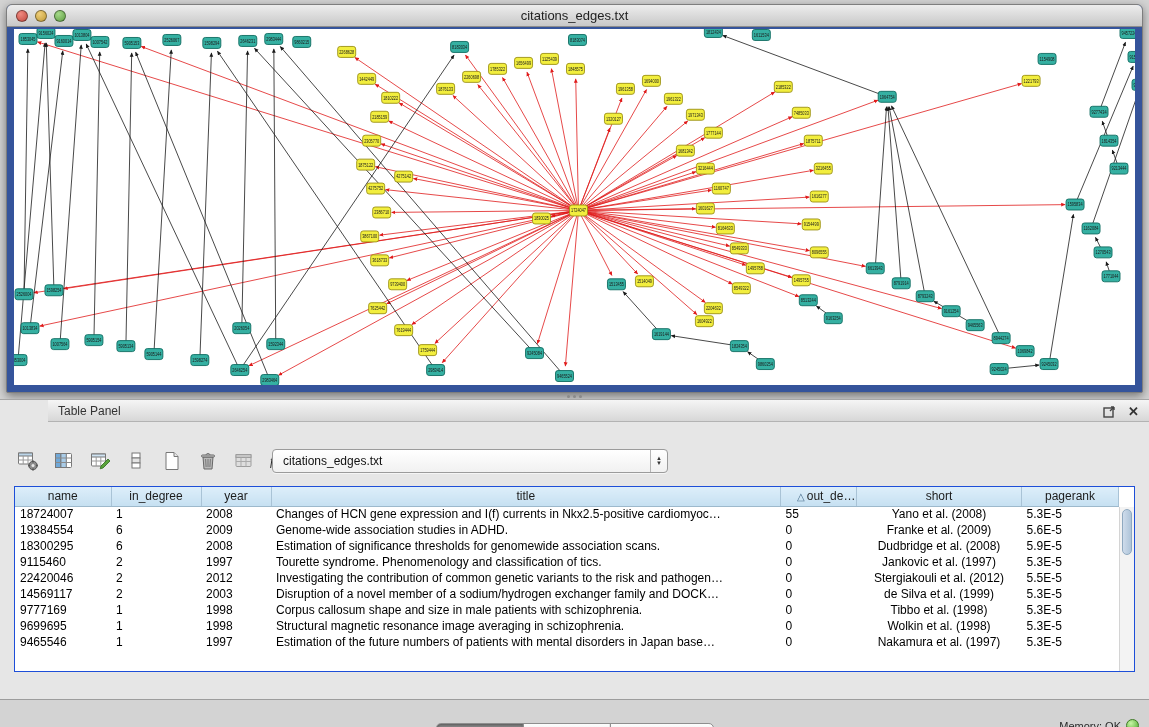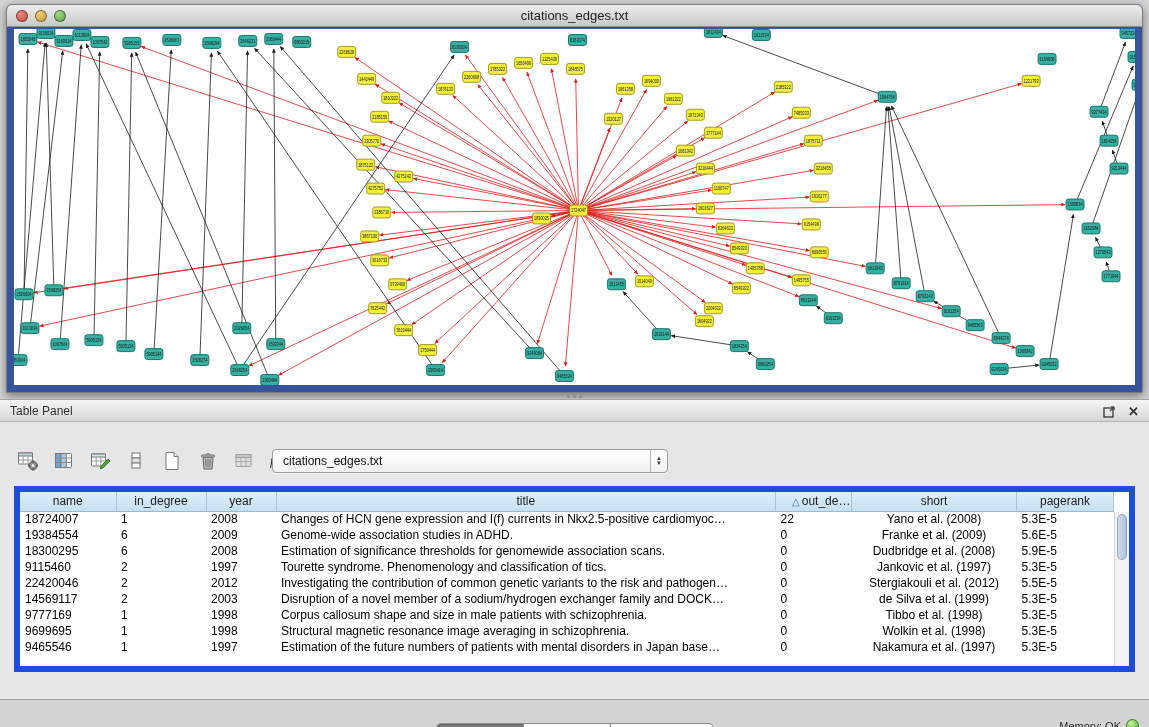--- a/index.html
+++ b/index.html
@@ -23,42 +23,42 @@
 
   
   .split-handle { position:absolute; left:50%; top:394px; transform:translateX(-50%);
     width:18px; height:4px; display:flex; gap:3px; justify-content:center; align-items:center; }
   .split-handle i { width:3px; height:3px; border-radius:50%; background:#8a8a8a; display:block; }
 
   
   .table-panel { position:absolute; left:0; top:399px; width:1149px; height:301px;
     background:#e6e6e6; border-top:1px solid #a6a6a6; border-bottom:1px solid #9d9d9d; }
   .panel-header { height:22px; background:linear-gradient(#f5f5f5,#d7d7d7);
-    border-bottom:1px solid #b3b3b3; position:relative; }
+    border-bottom:1px solid #b3b3b3; position:relative;margin-left:48px; }
   .panel-title { font-size:12px; color:#333; line-height:22px; padding-left:10px; }
   .panel-header-icons { position:absolute; right:10px; top:0; height:22px; display:flex; align-items:center; gap:12px; }
   .float-ic { width:13px; height:13px; display:block; }
   .close-ic { font-size:13px; font-weight:bold; color:#333; line-height:13px; cursor:default; }
 
   .panel-body { position:absolute; left:0; top:22px; right:0; bottom:0; }
 
   .toolbar { position:absolute; left:14px; top:24px; height:30px; display:flex; align-items:center; gap:9px; }
   .tb-btn { width:27px; height:27px; display:flex; align-items:center; justify-content:center; border-radius:4px; }
   .tb-btn svg { display:block; }
 
   .combo { position:absolute; left:272px; top:27px; width:396px; height:24px;
     border:1px solid #9b9b9b; border-radius:4px; background:linear-gradient(#ffffff,#f1f1f1);
     display:flex; align-items:center; box-shadow:0 1px 0 rgba(255,255,255,.6); }
   .combo-value { flex:1; font-size:12px; color:#111; padding-left:10px; }
   .combo-stepper { width:17px; height:100%; border-left:1px solid #b5b5b5;
     display:flex; flex-direction:column; align-items:center; justify-content:center; }
   .combo-stepper span { font-size:6px; line-height:5px; color:#333; }
 
   .table-wrap { position:absolute; left:14px; right:14px; top:64px; height:186px;
-    background:#fff; border:6px solid #1d4ed8; overflow:hidden; }
+    background:#fff; border:1px solid #1d4ed8; overflow:hidden; }
   table.grid { border-collapse:collapse; table-layout:fixed; width:calc(100% - 15px); }
   table.grid th { height:19px; background:linear-gradient(#ddeefa,#c6e0f1);
     border-right:1px solid #a9c3d6; border-bottom:1px solid #9db9cc;
     font-size:12px; font-weight:normal; color:#1c1c1c; text-align:center; overflow:hidden; white-space:nowrap; }
   table.grid th.h-left { text-align:left; padding-left:16px; }
   table.grid td { height:16px; font-size:12px; color:#000; padding:0 5px;
     overflow:hidden; white-space:nowrap; text-overflow:clip; }
   td.a-left { text-align:left; } td.a-center { text-align:center; }
   .sort-glyph { color:#4a6e8c; font-size:10px; margin-right:2px; }
 
@@ -749,21 +749,21 @@
               <th>short</th>
               <th>pagerank</th>
             </tr>
           </thead>
         <tbody id="tbody">
             <tr>
               <td class="a-left">18724007</td>
               <td class="a-left">1</td>
               <td class="a-left">2008</td>
               <td class="a-left">Changes of HCN gene expression and I(f) currents in Nkx2.5-positive cardiomyoc…</td>
-              <td class="a-left">22</td>
+              <td class="a-left">55</td>
               <td class="a-center">Yano et al. (2008)</td>
               <td class="a-left">5.3E-5</td>
             </tr>
             <tr>
               <td class="a-left">19384554</td>
               <td class="a-left">6</td>
               <td class="a-left">2009</td>
               <td class="a-left">Genome-wide association studies in ADHD.</td>
               <td class="a-left">0</td>
               <td class="a-center">Franke et al. (2009)</td>

